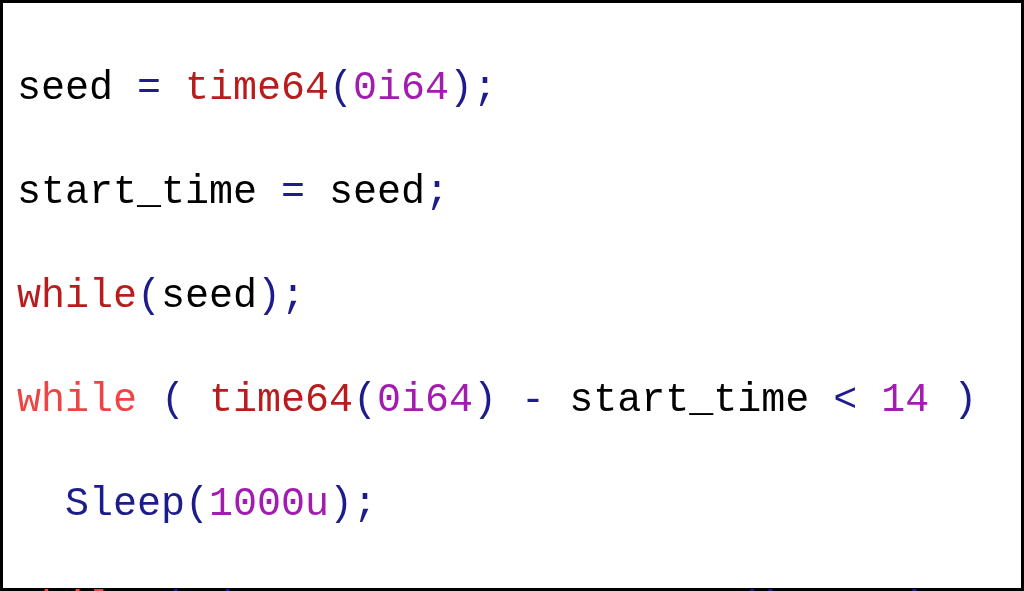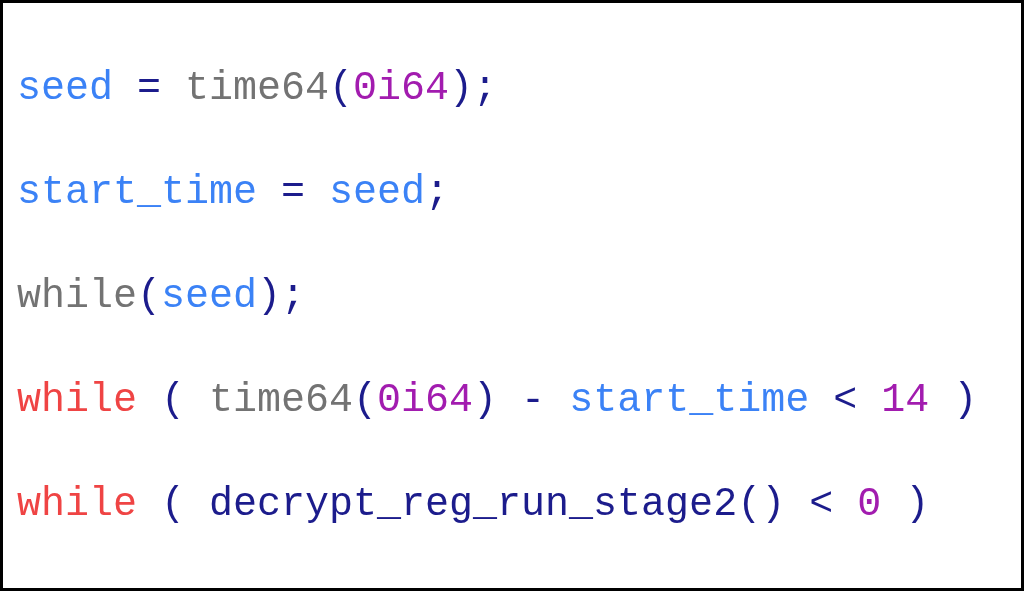--- a/index.html
+++ b/index.html
@@ -20,43 +20,44 @@
       border: 3px solid #000000;
       padding: 8px 14px;
       width: 1024px;
       height: 591px;
       white-space: pre;
     }
     .line {
       display: block;
     }
     .c-var {
-      color: #3b82f6;
+      color: #000000;
       text-align: center;
     }
     .c-default {
       color: #1c1c8c;
     }
     .c-func-call {
-      color: #737373;
+      color: #b91c1c;
     }
     .c-keyword {
       color: #ef4444;
     }
     .c-number {
       color: #a21caf;
     }
   </style>
 </head>
 <body>
 
 <div class="code-container">
 <span class="line"><span class="c-var">seed</span><span class="c-default"> = </span><span class="c-func-call">time64</span><span class="c-default">(</span><span class="c-number">0i64</span><span class="c-default">);</span></span>
 <span class="line"><span class="c-var">start_time</span><span class="c-default"> = </span><span class="c-var">seed</span><span class="c-default">;</span></span>
 <span class="line"><span class="c-func-call">while</span><span class="c-default">(</span><span class="c-var">seed</span><span class="c-default">);</span></span>
 <span class="line"><span class="c-keyword">while</span><span class="c-default"> ( </span><span class="c-func-call">time64</span><span class="c-default">(</span><span class="c-number">0i64</span><span class="c-default">) - </span><span class="c-var">start_time</span><span class="c-default"> &lt; </span><span class="c-number">14</span><span class="c-default"> )</span></span>
+<span class="line"><span class="c-default">  Sleep(</span><span class="c-number">1000u</span><span class="c-default">);</span></span>
 <span class="line"><span class="c-keyword">while</span><span class="c-default"> ( decrypt_reg_run_stage2() &lt; </span><span class="c-number">0</span><span class="c-default"> )</span></span>
 
 
 
 
 
 </div>
 
 </body></html>

